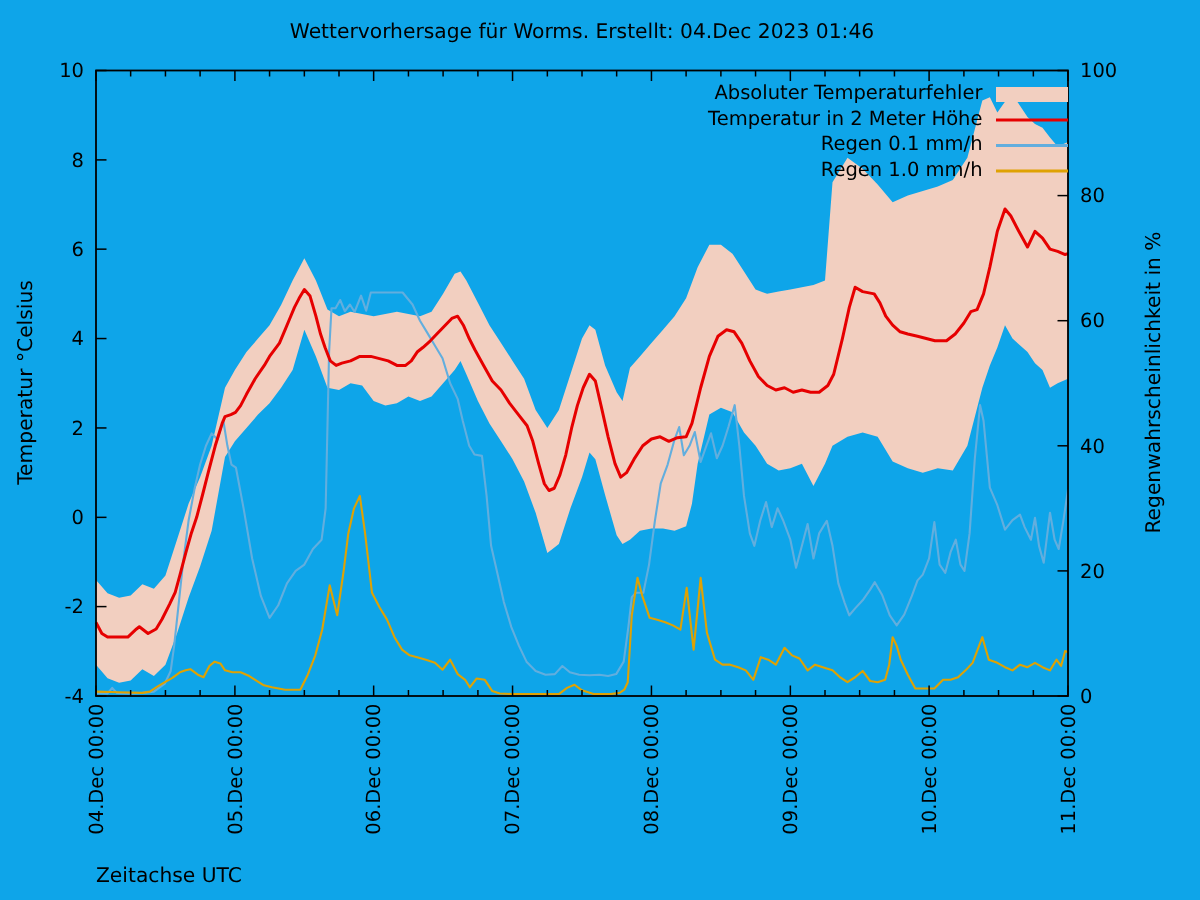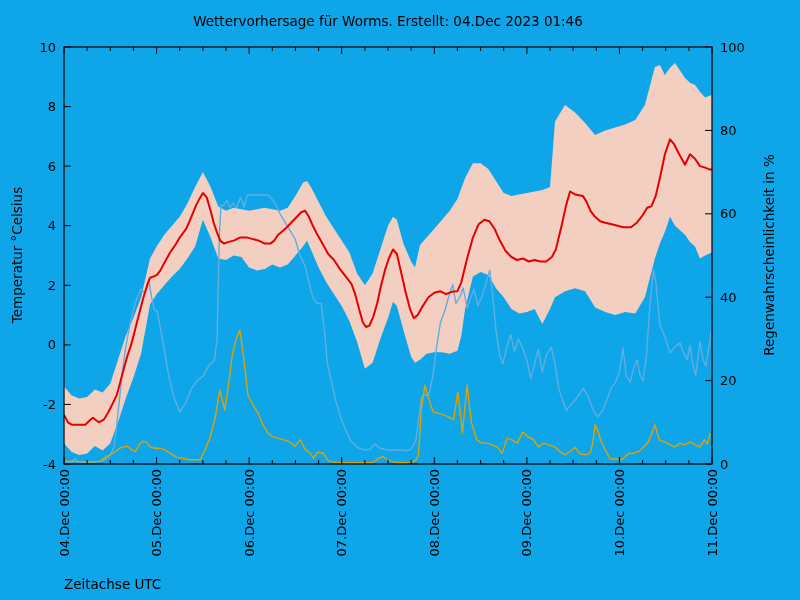--- a/index.html
+++ b/index.html
@@ -126,13 +126,31 @@
       <text x="720" y="134.9" text-anchor="start">80</text>
       <line x1="712" y1="47.0" x2="705" y2="47.0" stroke="#000000"></line>
       <text x="720" y="51.5" text-anchor="start">100</text>
       <rect x="64" y="47" width="648" height="417" fill="none" stroke="#000000" stroke-width="1.2"></rect>
     </svg>
 
   <div id="ylabel-left">Temperatur °Celsius</div>
   <div id="ylabel-right">Regenwahrscheinlichkeit in %</div>
   <div id="xlabel">Zeitachse UTC</div>
 
+  <div id="legend">
+    <div class="legend-row">
+      <span>Absoluter Temperaturfehler</span>
+      <span class="swatch band" style="background: rgb(242, 207, 192);"></span>
+    </div>
+    <div class="legend-row">
+      <span>Temperatur in 2 Meter Höhe</span>
+      <span class="swatch line" style="background: rgb(230, 0, 0);"></span>
+    </div>
+    <div class="legend-row">
+      <span>Regen 0.1 mm/h</span>
+      <span class="swatch line" style="background: rgb(98, 174, 222);"></span>
+    </div>
+    <div class="legend-row">
+      <span>Regen 1.0 mm/h</span>
+      <span class="swatch line" style="background: rgb(223, 162, 3);"></span>
+    </div>
+  </div>
 </div>
 
 </body></html>

